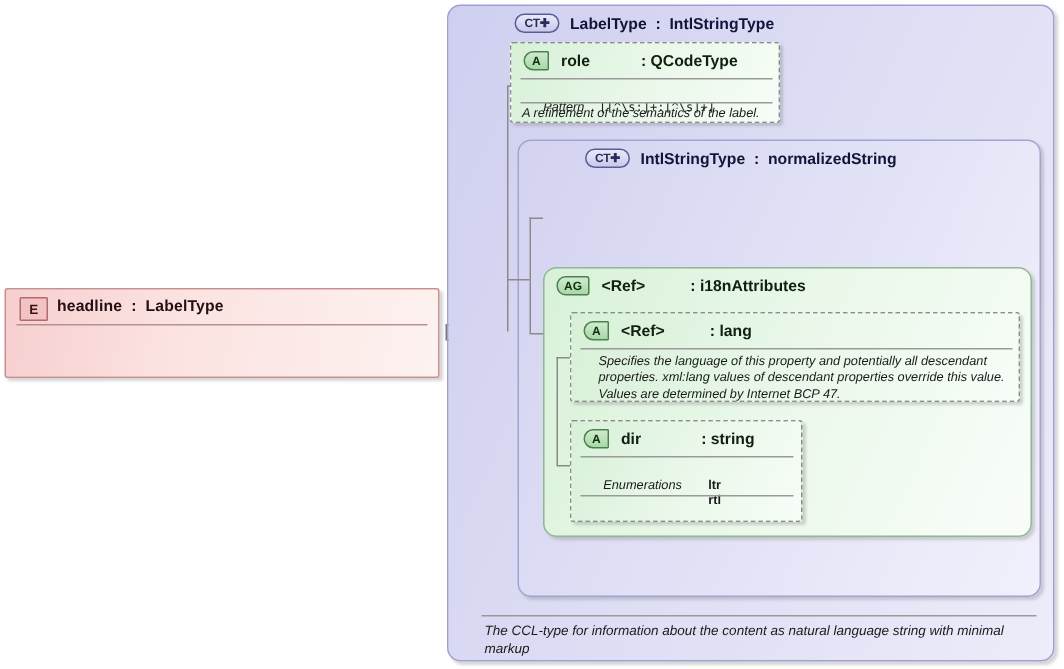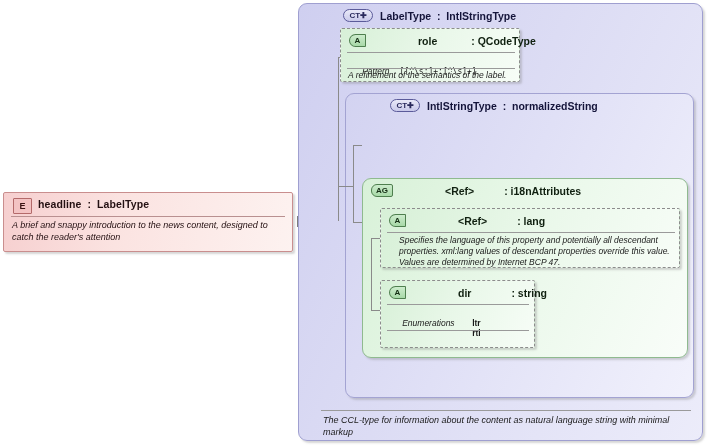--- a/index.html
+++ b/index.html
@@ -168,21 +168,20 @@
     display: flex;
     align-items: center;
     gap: 8px;
     white-space: pre;
   }
   .g-title {
     font-size: 10.5px;
     font-weight: bold;
     color: #102010;
     white-space: pre;
-    margin-left: 44px;
   }
   .badge-a {
     width: 17px; height: 13px;
     border: 1px solid #4e7f4e;
     border-top-left-radius: 7px;
     border-bottom-left-radius: 7px;
     border-top-right-radius: 1px;
     border-bottom-right-radius: 1px;
     background: linear-gradient(#cdeccd, #a7d9a7);
     font-size: 8px;
@@ -258,21 +257,20 @@
 <body>
 
 <div class="canvas">
 
   <div class="box elem-box shadow">
     <div class="elem-head">
       <div class="badge-e">E</div>
       <div class="elem-title">headline  :  LabelType</div>
     </div>
     <div class="elem-rule"></div>
-    <div class="elem-doc">A brief and snappy introduction to the news content, designed to catch the reader's attention</div>
   </div>
 
   <div class="expander" style="left:297px; top:216px;"></div>
   <div class="wire h" style="left:308px; top:221px; width:30px;"></div>
 
   <div class="box ct-panel shadow" style="left:298px; top:3px; width:405px; height:438px;">
     <div class="ct-head">
       <div class="badge-ct"><span>CT</span>✚</div>
       <div class="ct-title">LabelType  :  IntlStringType</div>
     </div>

